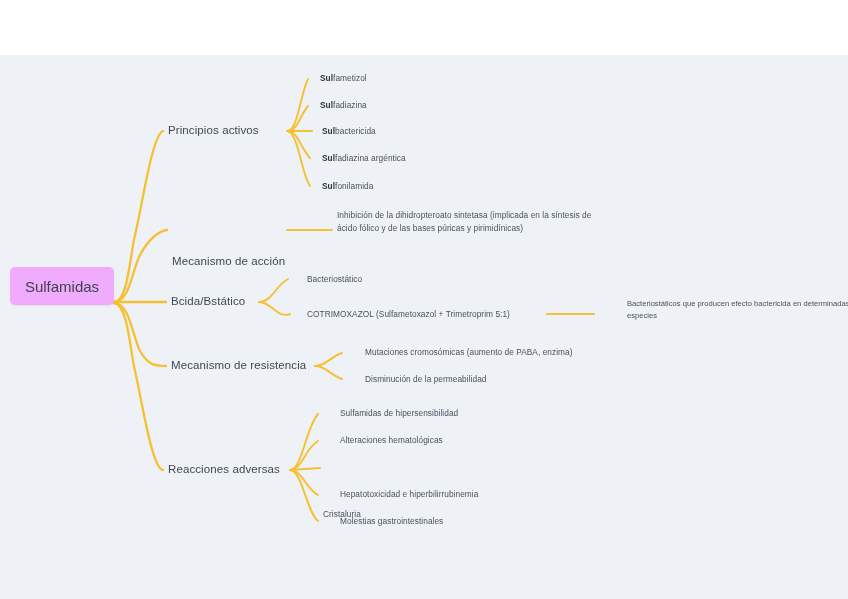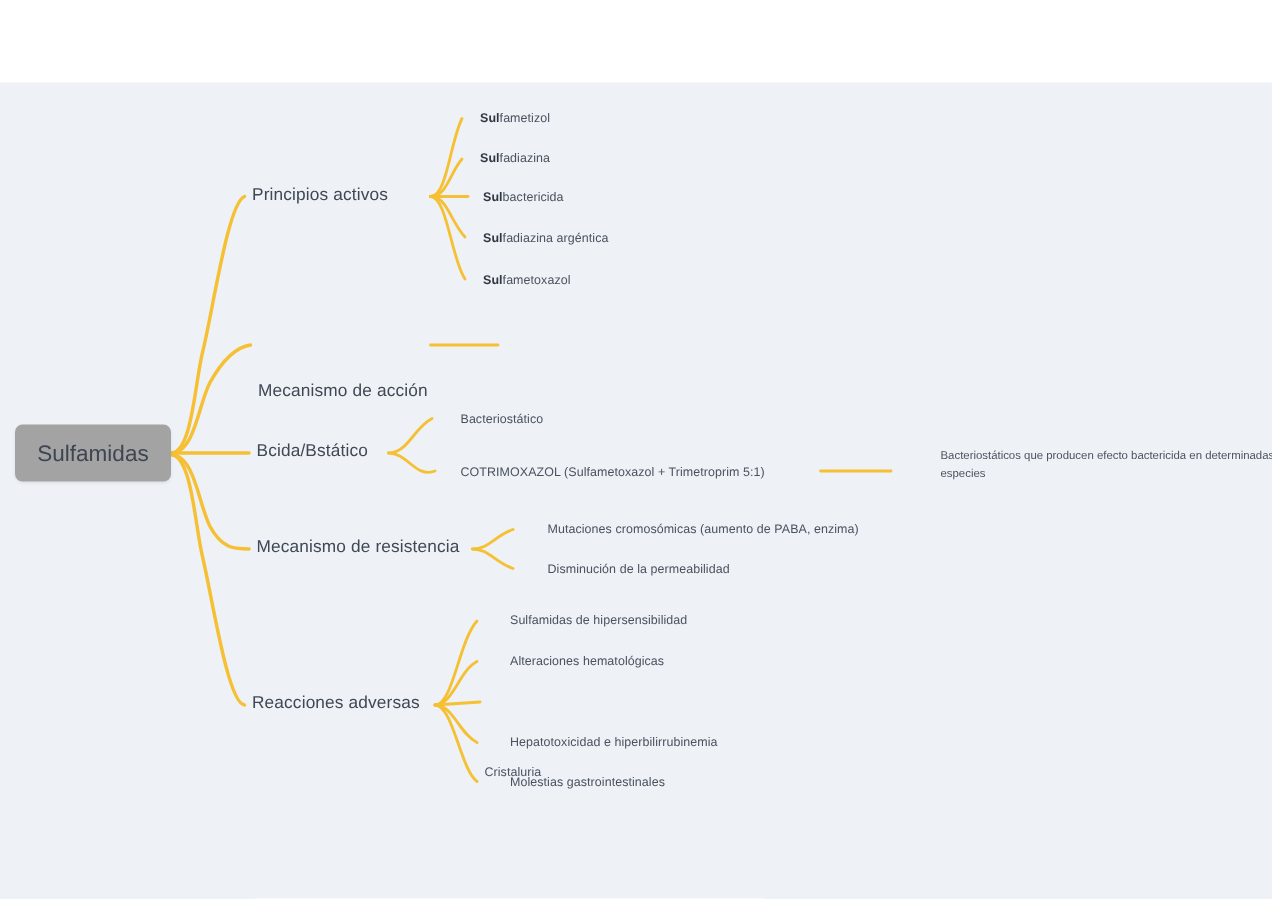--- a/index.html
+++ b/index.html
@@ -27,23 +27,23 @@
     width: 848px; height: 544px;
     pointer-events: none;
   }
   .node {
     position: absolute;
     color: #414a55;
     white-space: nowrap;
   }
   
   #root-node {
-    left: 10px; top: 228px;
+    left: 10px; top: 212px;
     width: 104px; height: 38px;
-    background: #a3a3a3;
+    background: #f0abfc;
     border-radius: 5px;
     display: flex; align-items: center; justify-content: center;
     font-size: 15px;
     color: #3d4551;
     box-shadow: 0 1px 2px rgba(60,70,90,0.10);
   }
   .l1 {
     font-size: 11.5px;
     color: #3f4854;
     letter-spacing: 0.1px;
@@ -137,23 +137,26 @@
     <div class="node l2" style="left:320px; top:45px;">
       <b>Sul</b><span>fadiazina</span>
     </div>
     <div class="node l2" style="left:322px; top:71px;">
       <b>Sul</b><span>bactericida</span>
     </div>
     <div class="node l2" style="left:322px; top:98px;">
       <b>Sul</b><span>fadiazina argéntica</span>
     </div>
     <div class="node l2" style="left:322px; top:126px;">
-      <b>Sul</b><span>fametoxazol</span>
+      <b>Sul</b><span>fonilamida</span>
     </div>
 
+    <div class="node l2 wrap" style="left:337px; top:154px; width:255px;">
+      <span>Inhibición de la dihidropteroato sintetasa (implicada en la síntesis de ácido fólico y de las bases púricas y pirimidínicas)</span>
+    </div>
 
     <div class="node l2" style="left:307px; top:219px;">
       <span>Bacteriostático</span>
     </div>
     <div class="node l2" style="left:307px; top:254px;">
       <span>COTRIMOXAZOL (Sulfametoxazol + Trimetroprim 5:1)</span>
     </div>
 
     <div class="node l3" style="left:600px; top:243px; width:235px;margin-left:27px;">
       <span>Bacteriostáticos que producen efecto bactericida en determinadas especies</span>

